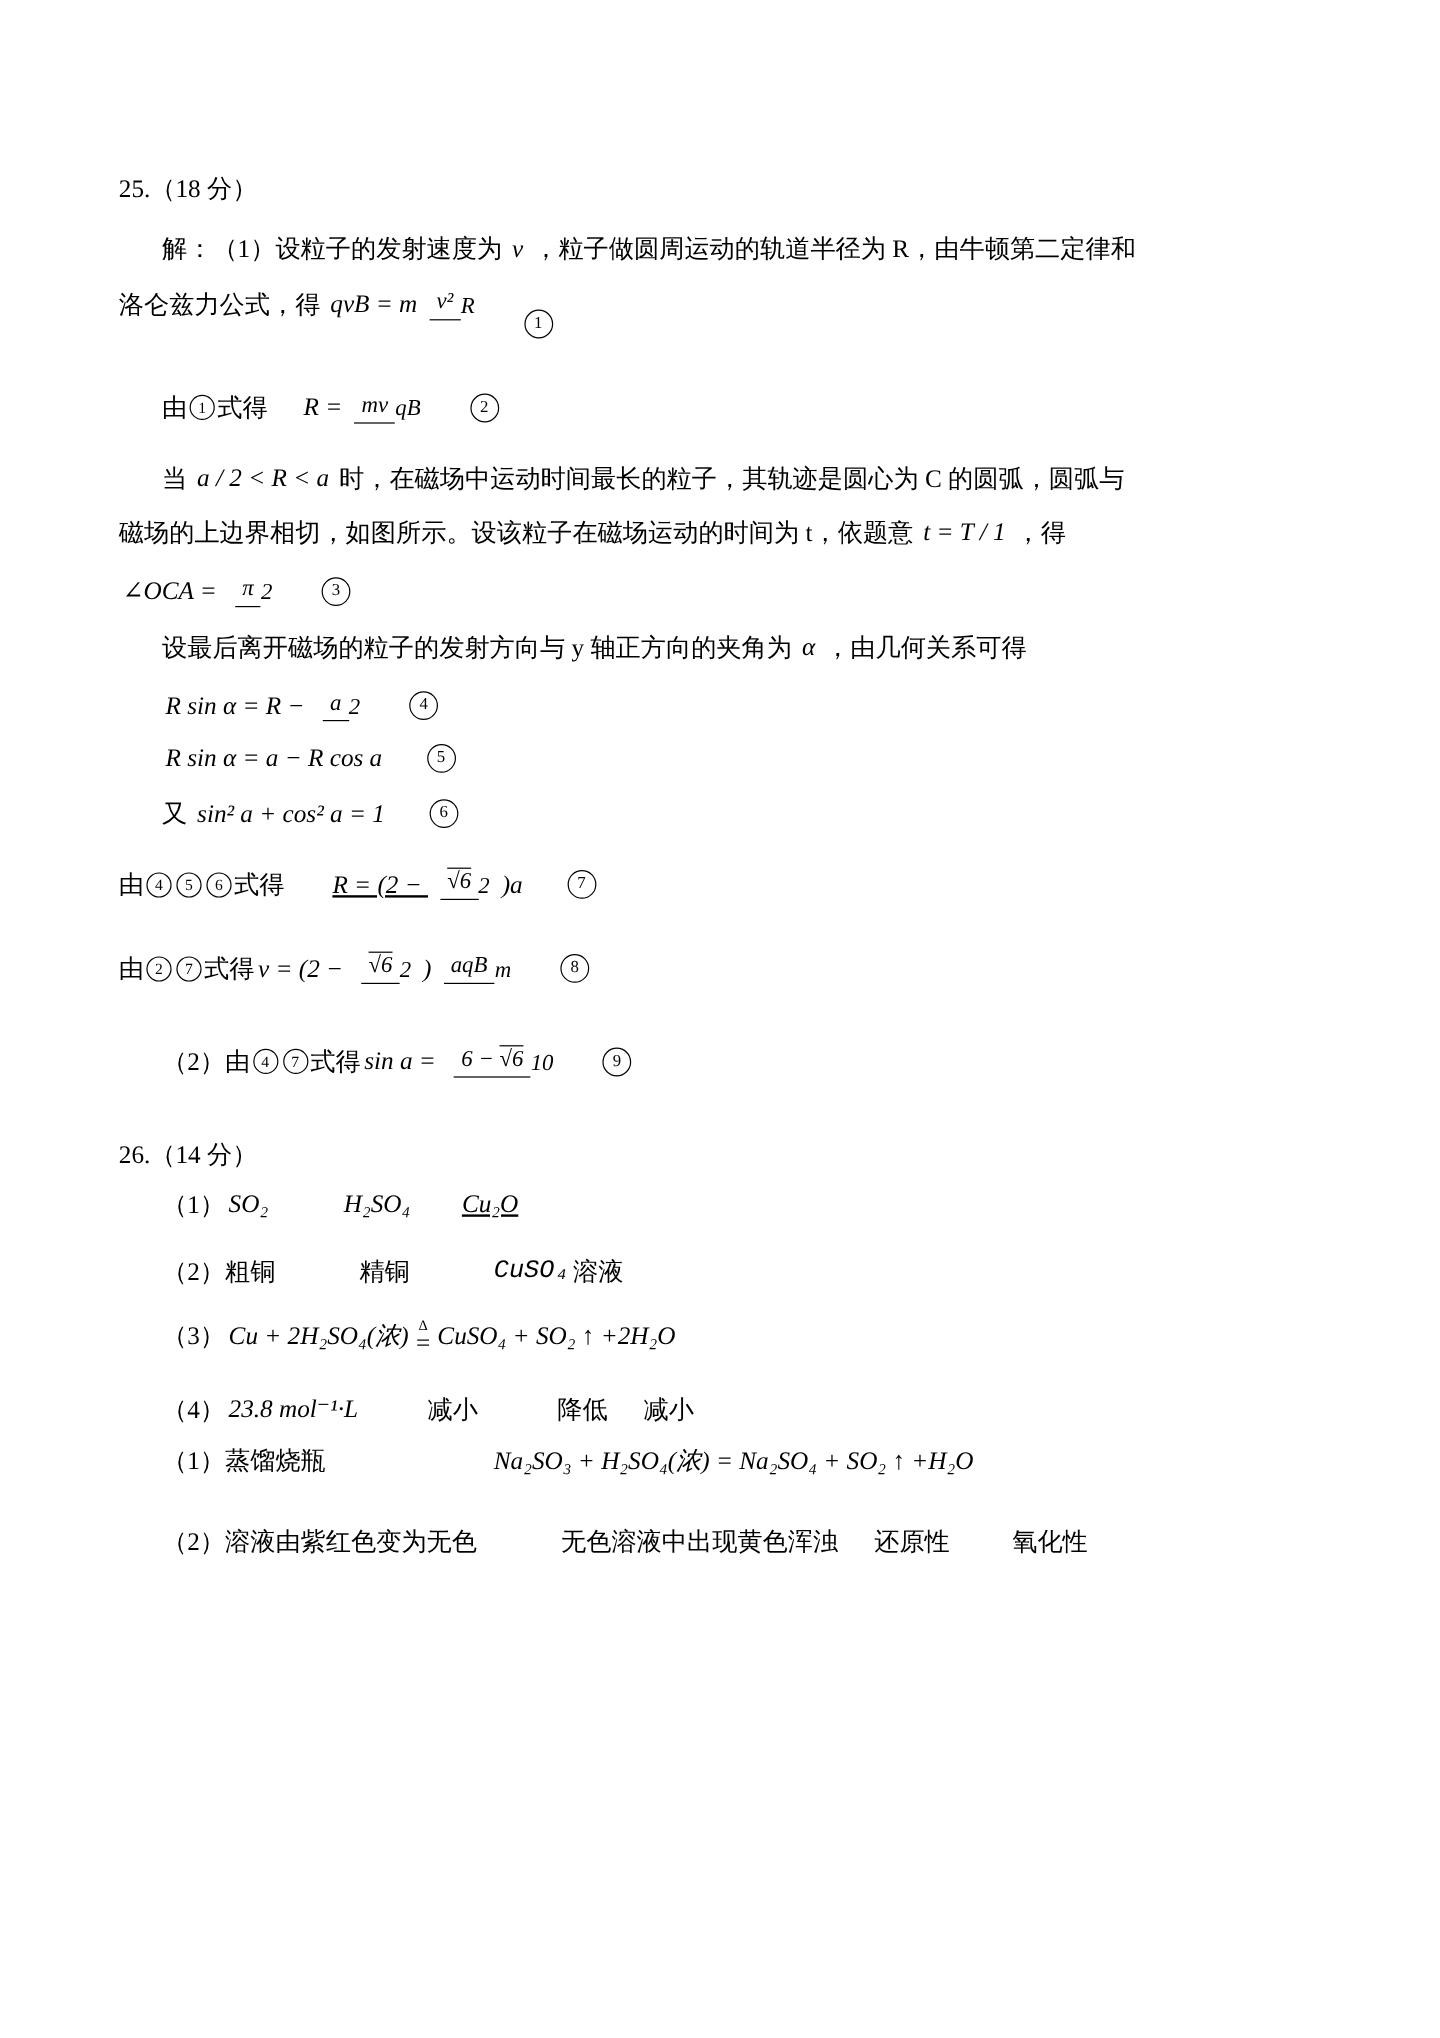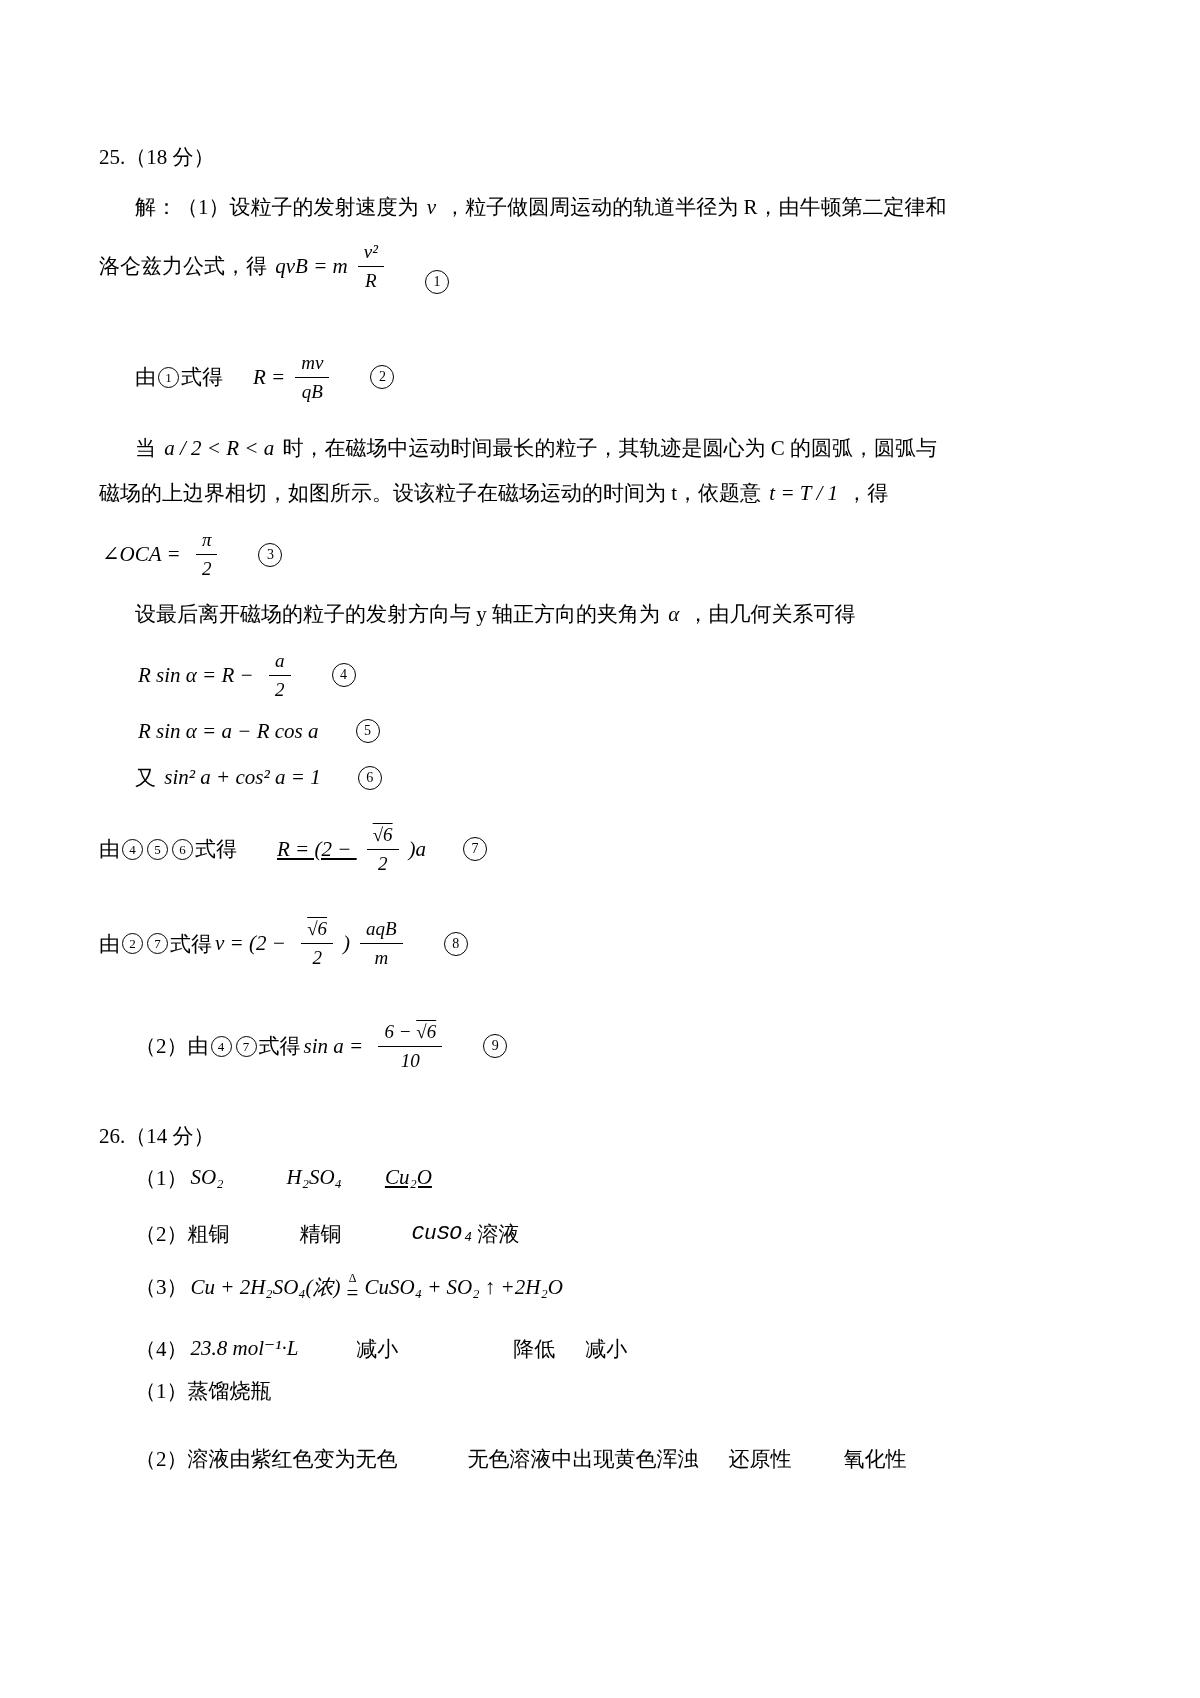--- a/index.html
+++ b/index.html
@@ -7,34 +7,34 @@
     width: 1200px; height: 1698px; overflow: hidden;
     font-family: "Liberation Serif", "DejaVu Serif", serif;
     font-size: 21px; color: #000;
   }
   .page { padding: 143px 90px 0 99px; }
   .line { display: flex; align-items: center; flex-wrap: nowrap; }
   .line span { white-space: pre; }
   .ind  { padding-left: 36px; }
   .ind2 { padding-left: 16px; }
   .m, .chem { font-style: italic; margin: 0 3px; font-family: "Liberation Serif", "DejaVu Serif", serif; }
-  .frac { display: inline-flex; flex-direction: column; align-items: center; margin: 12px 7px; font-style: italic; font-size: 19px; line-height: 1.15; flex: none; }
+  .frac { display: inline-flex; align-items: center; margin: 12px 7px; font-style: italic; font-size: 19px; line-height: 1.15; flex: none; }
   .frac .num { display: block; padding: 0 6px 3px; border-bottom: 1.4px solid #000; text-align: center; }
   .frac .den { display: block; padding-top: 3px; text-align: center; }
   .sqrt { text-decoration: overline; }
   .circ { flex: none; display: inline-flex; align-items: center; justify-content: center; border: 1.2px solid #000; border-radius: 50%; font-style: normal; line-height: 1; }
   .eqno { width: 22px; height: 22px; font-size: 14px; margin-left: 34px; }
   .refc { width: 19px; height: 19px; font-size: 13px; margin: 0 2px; }
   .low  { position: relative; top: 16px; }
   .deltaeq { display: inline-flex; flex-direction: column; align-items: center; margin: 0 3px; flex: none; }
   .deltaeq .d { font-size: 12px; line-height: 1; font-style: normal; }
   .deltaeq .e { line-height: 0.9; font-style: normal; }
   .g30 { margin-left: 30px; } .g40 { margin-left: 40px; text-decoration: underline; } .g45 { margin-left: 52px; }
   .g55 { margin-left: 55px; } .g60 { margin-left: 60px; } .g70 { margin-left: 70px; font-family: Liberation Mono, monospace; }
-  .g75 { margin-left: 115px; } .g140 { margin-left: 140px; }
+  .g75 { margin-left: 66px; } .g140 { margin-left: 140px; }
 </style>
 </head>
 <body>
 
 <div class="page">
 
   <div class="line">
     <span>25.（18 分）</span>
   </div>
 
@@ -191,20 +191,21 @@
     <span>（4）</span>
     <span class="m">23.8 mol⁻¹·L</span>
     <span class="g55">减小</span>
     <span class="g75">降低</span>
     <span class="g30">减小</span>
   </div>
 
 
   <div class="line ind" style="margin-top:14px">
     <span>（1）蒸馏烧瓶</span>
+    <span class="chem g140">Na₂SO₃ + H₂SO₄(浓) = Na₂SO₄ + SO₂ ↑ +H₂O</span>
   </div>
 
   <div class="line ind" style="margin-top:40px">
     <span>（2）溶液由紫红色变为无色</span>
     <span class="g70">无色溶液中出现黄色浑浊</span>
     <span class="g30">还原性</span>
     <span class="g45">氧化性</span>
   </div>
 
 </div>

